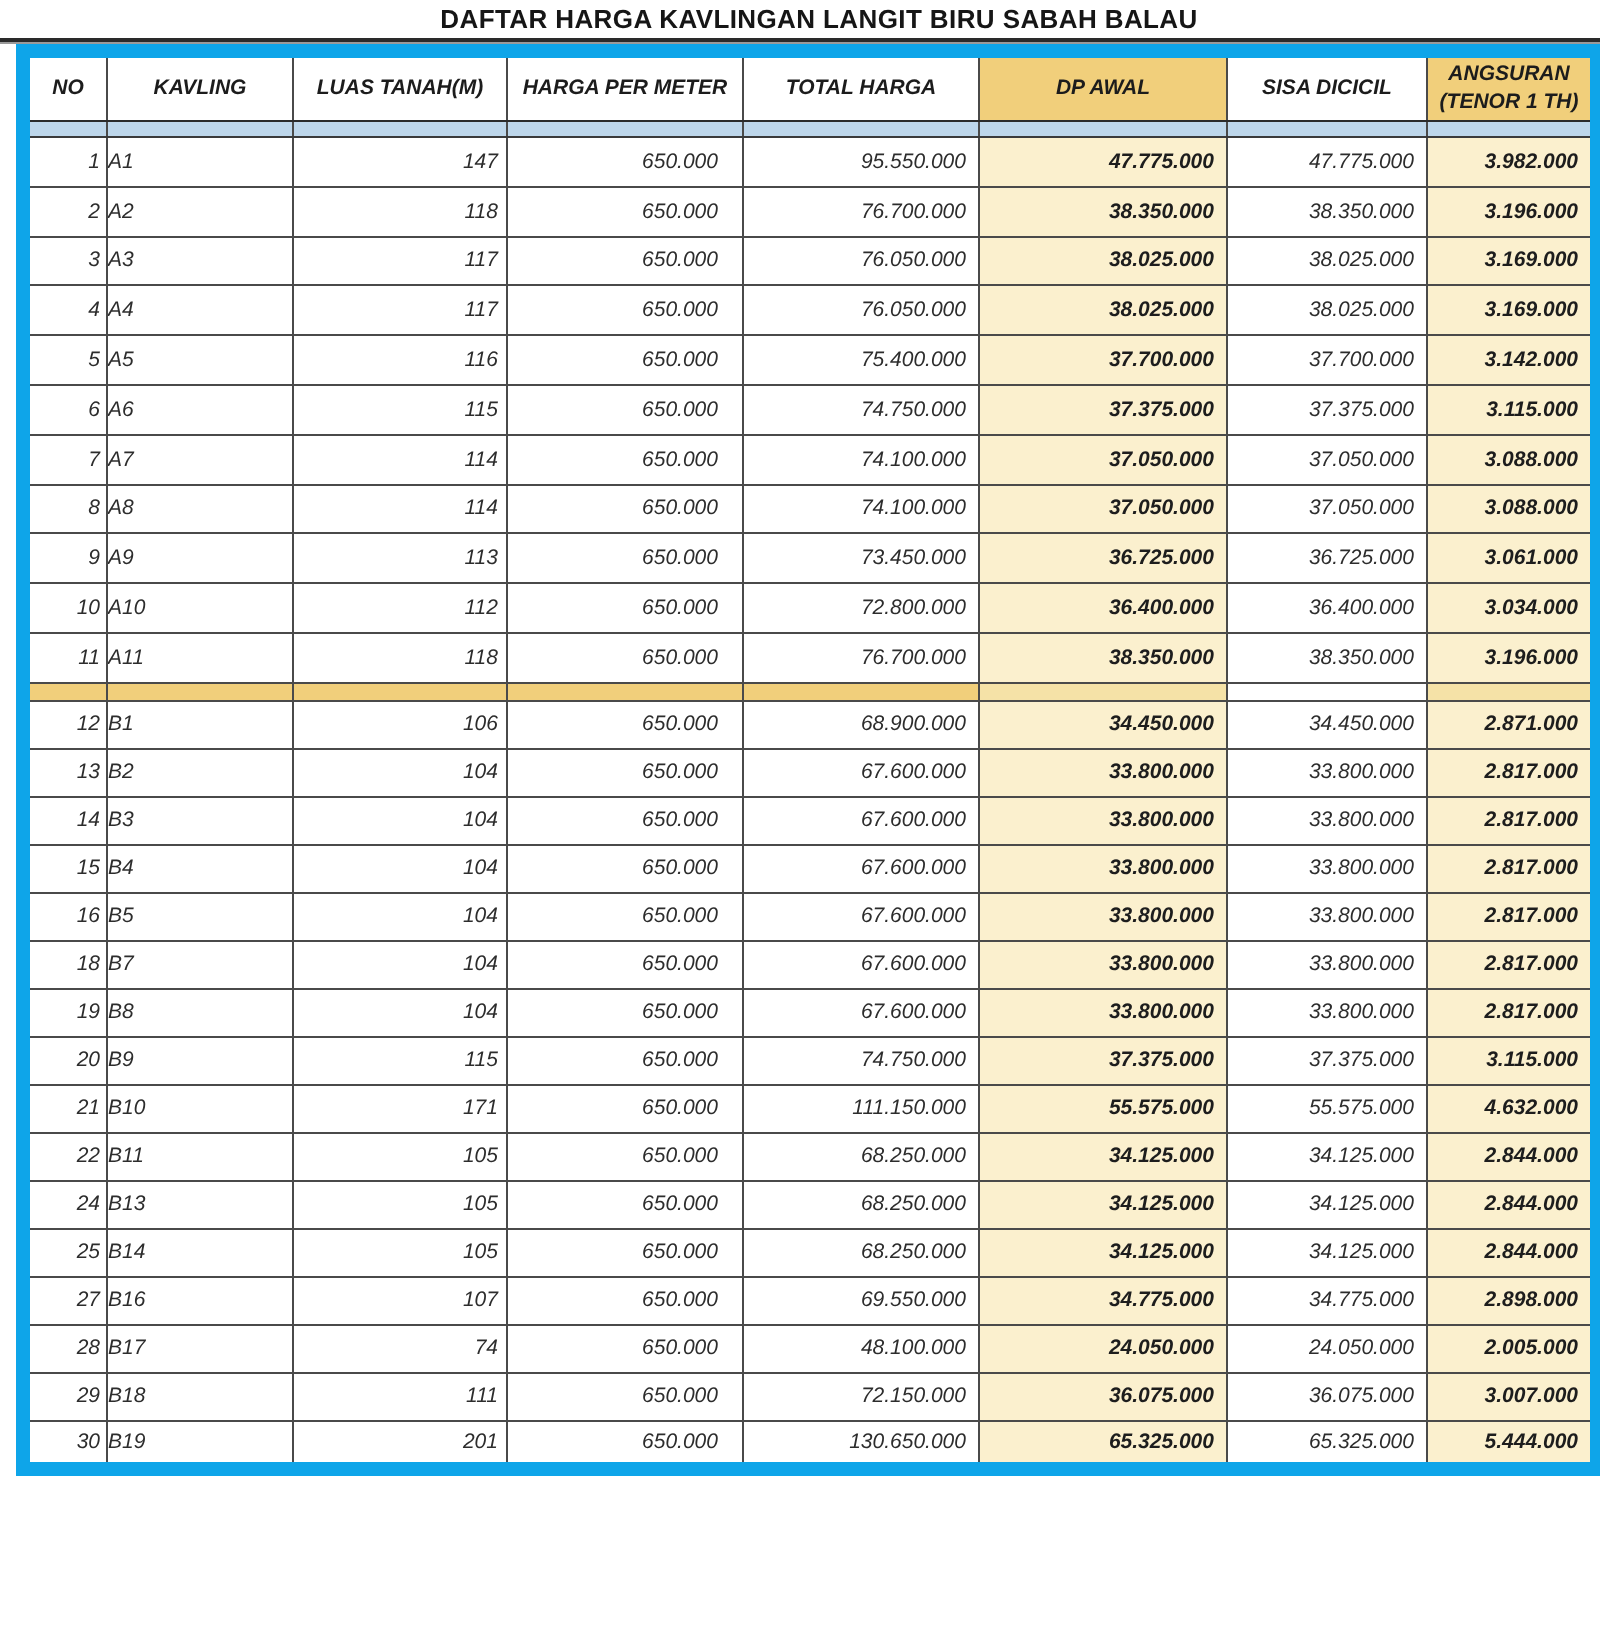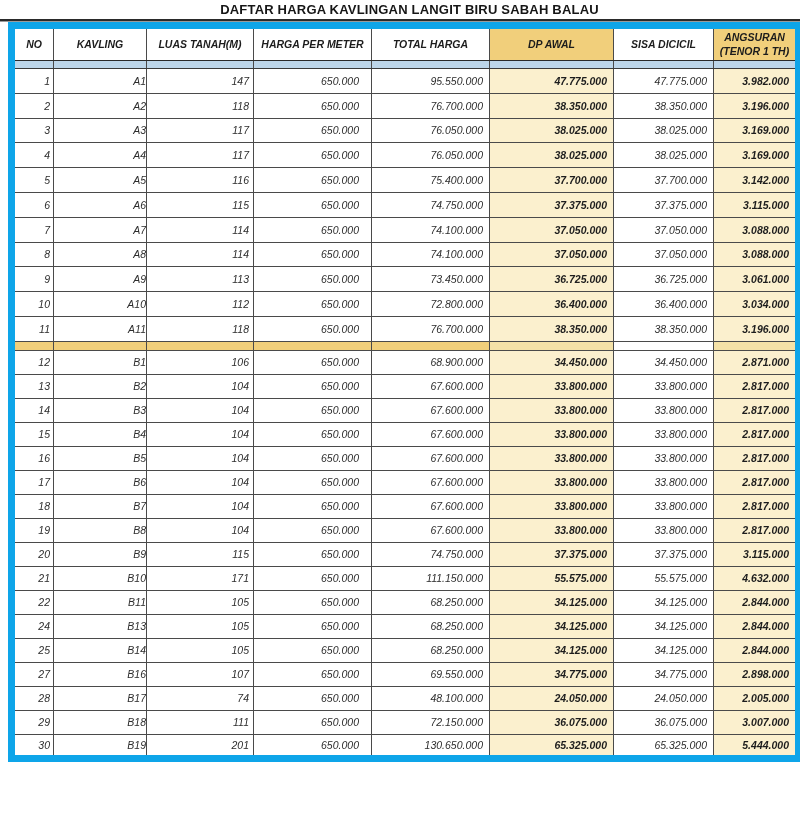--- a/index.html
+++ b/index.html
@@ -62,21 +62,21 @@
     border-bottom: 1px solid #3a3a3a;
   }
   
   tr.gold-spacer td { height: 8px; background: #f1cf7b; }
   tr.gold-spacer td.sp-light { background: #f5e2a7; }
   tr.gold-spacer td.sp-white { background: #ffffff; }
   
   tbody.rows-a tr { height: 24.8px; }
   tbody.rows-b tr { height: 24px; }
   td.c-no   { text-align: right; padding-right: 3px; color: #2d2d2d; }
-  td.c-kav  { text-align: right; color: #2d2d2d; }
+  td.c-kav  { text-align: left; color: #2d2d2d; }
   td.c-num  { text-align: right; padding-right: 6px; color: #2d2d2d; }
   td.c-luas { padding-right: 4px; text-align: right; }
   td.c-harga{ padding-right: 12px; }
   td.c-dp, td.c-ang {
     background: #fbf0ce;
     font-weight: 700;
     color: #1d1d1d;
   }
 </style>
 </head>
@@ -288,30 +288,20 @@
     <td class="c-no">16</td>
     <td class="c-kav">B5</td>
     <td class="c-num c-luas">104</td>
     <td class="c-num c-harga">650.000</td>
     <td class="c-num">67.600.000</td>
     <td class="c-num c-dp">33.800.000</td>
     <td class="c-num">33.800.000</td>
     <td class="c-num c-ang">2.817.000</td>
   </tr>
         <tr>
-    <td class="c-no">17</td>
-    <td class="c-kav">B6</td>
-    <td class="c-num c-luas">104</td>
-    <td class="c-num c-harga">650.000</td>
-    <td class="c-num">67.600.000</td>
-    <td class="c-num c-dp">33.800.000</td>
-    <td class="c-num">33.800.000</td>
-    <td class="c-num c-ang">2.817.000</td>
-  </tr>
-        <tr>
     <td class="c-no">18</td>
     <td class="c-kav">B7</td>
     <td class="c-num c-luas">104</td>
     <td class="c-num c-harga">650.000</td>
     <td class="c-num">67.600.000</td>
     <td class="c-num c-dp">33.800.000</td>
     <td class="c-num">33.800.000</td>
     <td class="c-num c-ang">2.817.000</td>
   </tr>
         <tr>

